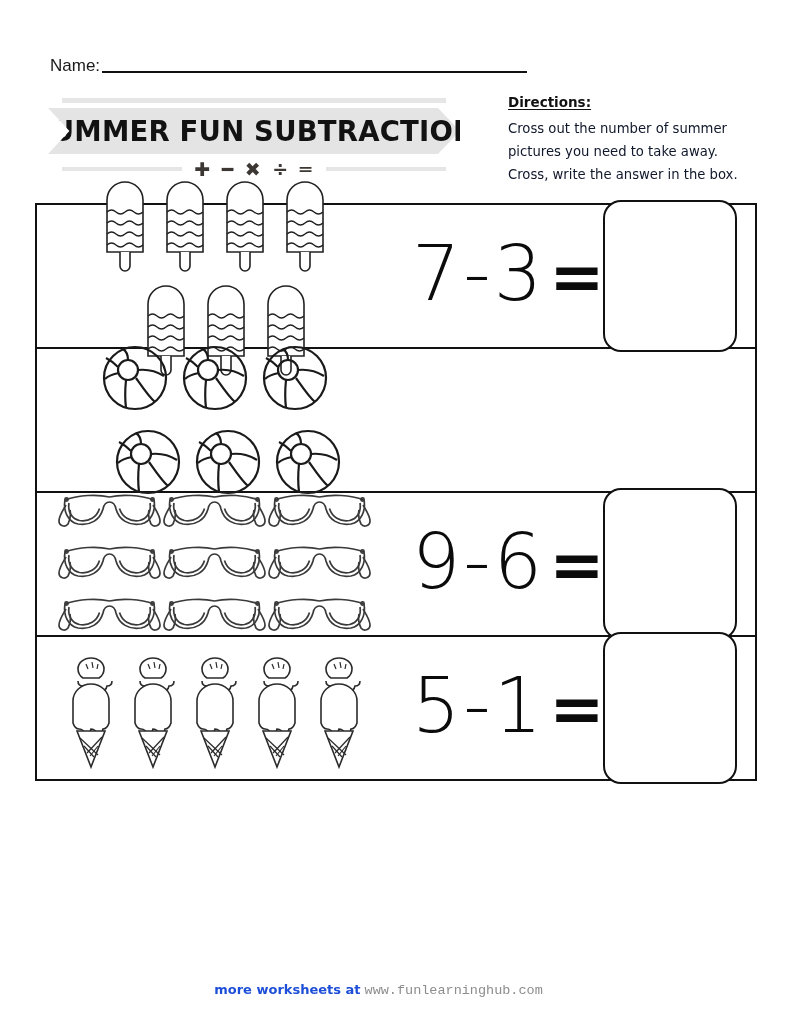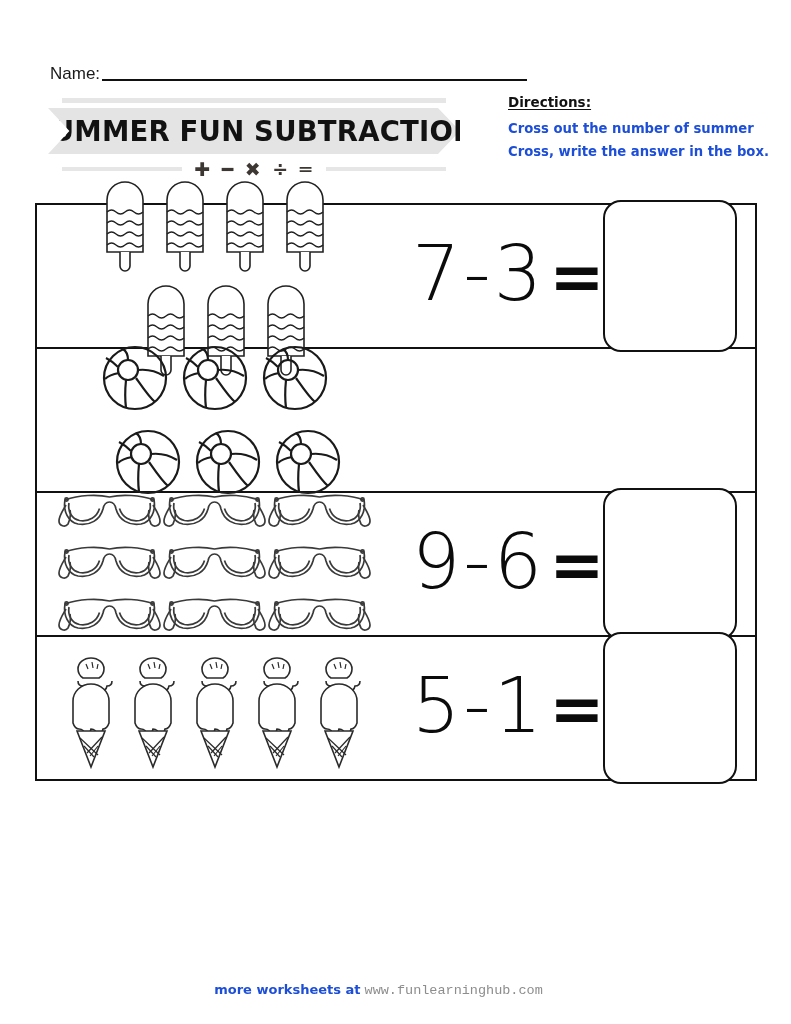--- a/index.html
+++ b/index.html
@@ -13,21 +13,21 @@
     position: relative;
     overflow: hidden;
     font-family: "Liberation Sans", sans-serif;
     color: #111111;
   }
 
   
   #name-row {
     position: absolute;
     left: 50px;
-    top: 56px;
+    top: 48px;
     width: 690px;
     height: 28px;
     display: flex;
     align-items: flex-end;
   }
   #name-label {
     font-size: 17px;
     color: #1a1a1a;
     line-height: 1;
     padding-bottom: 2px;
@@ -129,25 +129,24 @@
     font-size: 13.5px;
     font-weight: bold;
     color: #111111;
     text-decoration: underline;
     text-underline-offset: 2px;
     margin-bottom: 7px;
     font-family: "DejaVu Sans", sans-serif;
   }
   .direction-line {
     font-size: 13.2px;
-    color: #1d4ed8;
+    color: #0f172a;
     line-height: 23px;
     font-family: "DejaVu Sans", sans-serif;
     white-space: nowrap;
-    font-weight: bold;
   }
 
   
   #worksheet {
     position: absolute;
     left: 35px;
     top: 203px;
     width: 722px;
     height: 578px;
     border: 2.5px solid #111111;
@@ -267,20 +266,21 @@
   <div id="symbol-row">
     <span class="bar-side left"></span>
     <span id="symbols">✚ ━ ✖ ÷ ═</span>
     <span class="bar-side right"></span>
   </div>
 </div>
 
 <div id="directions">
   <div id="directions-heading">Directions:</div>
   <div class="direction-line">Cross out the number of summer</div>
+  <div class="direction-line">pictures you need to take away.</div>
   <div class="direction-line">Cross, write the answer in the box.</div>
 </div>
 
 <div id="worksheet">
 
   <div class="problem-row">
     <div class="picture-cell">
       <div class="pic-grid">
         <div class="pic-line">
           <span>

